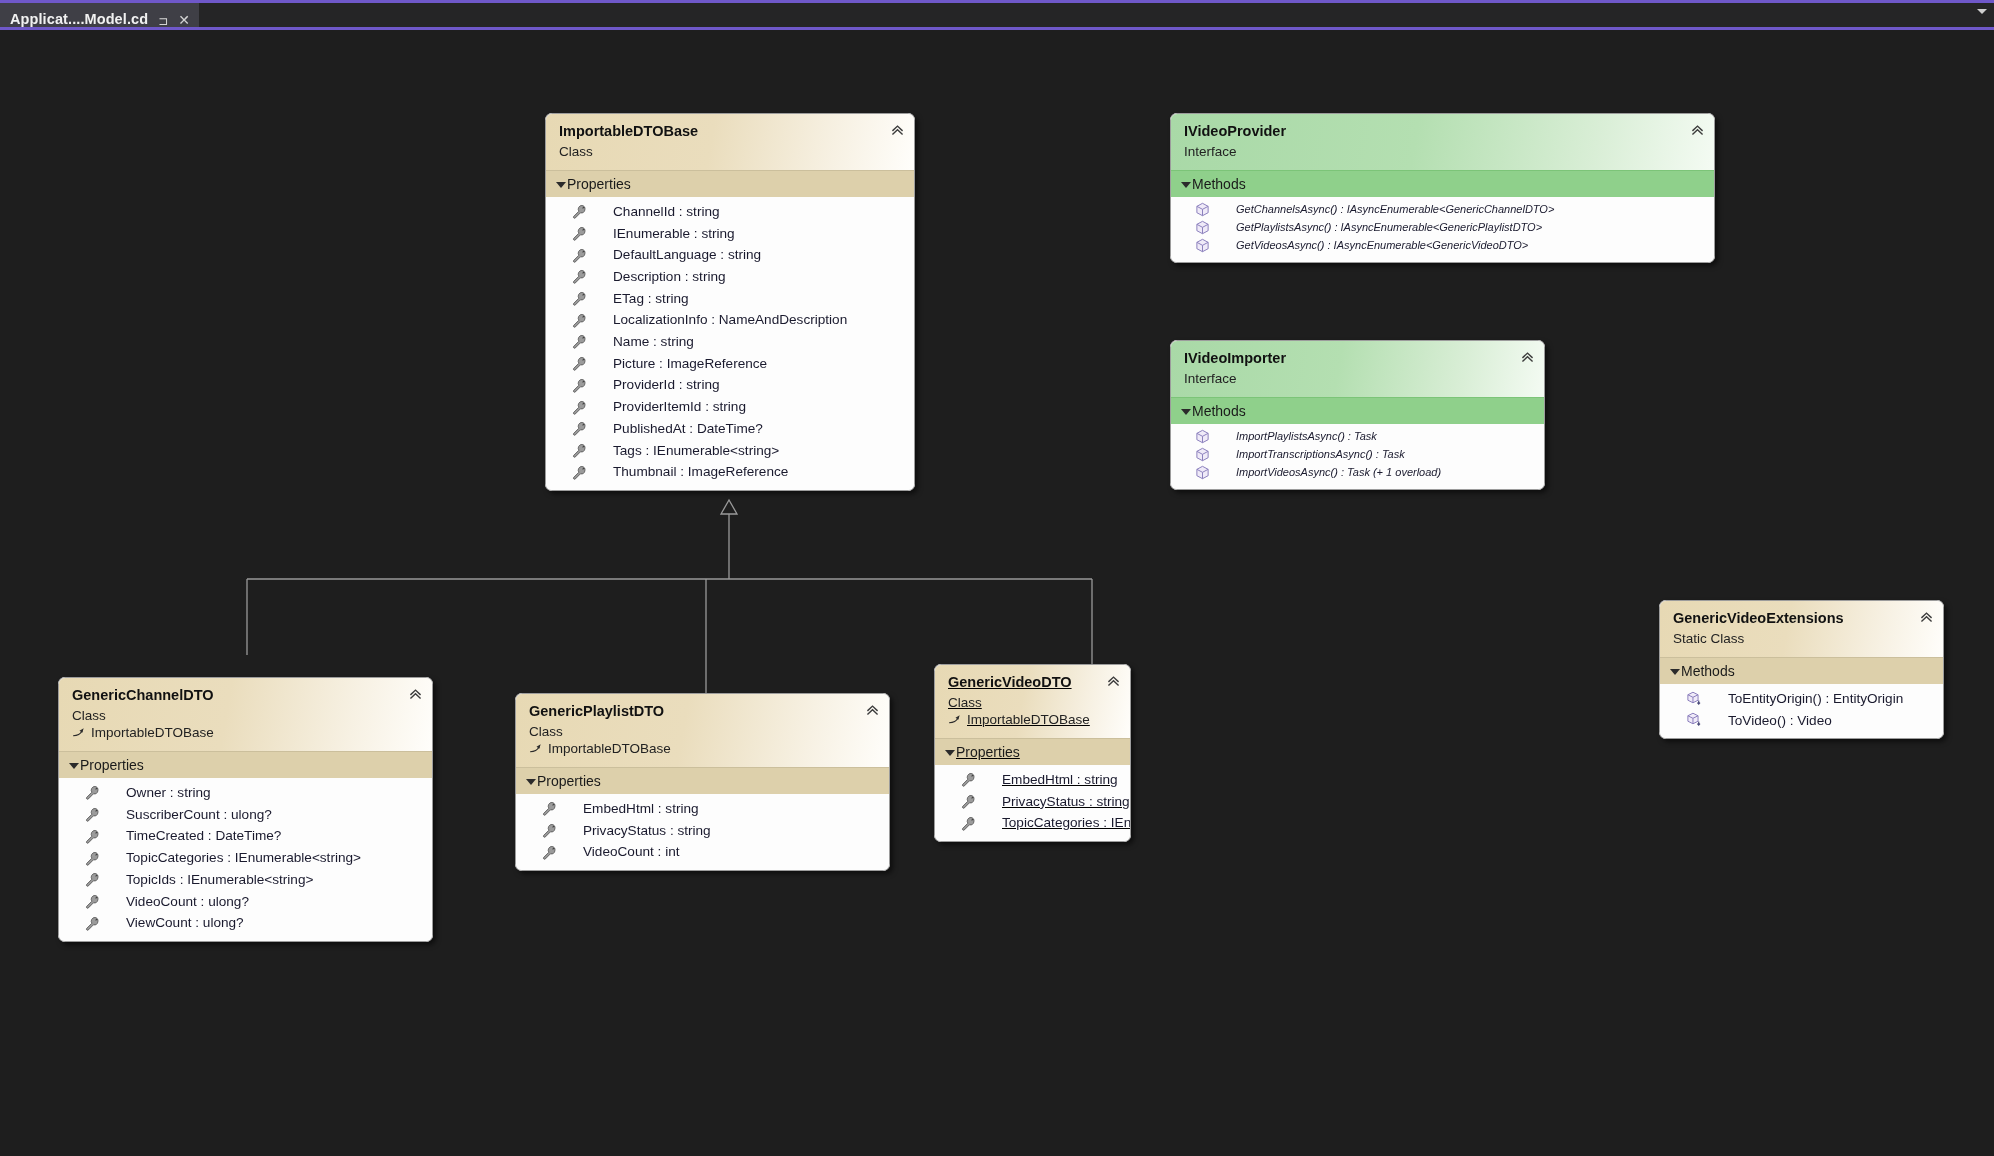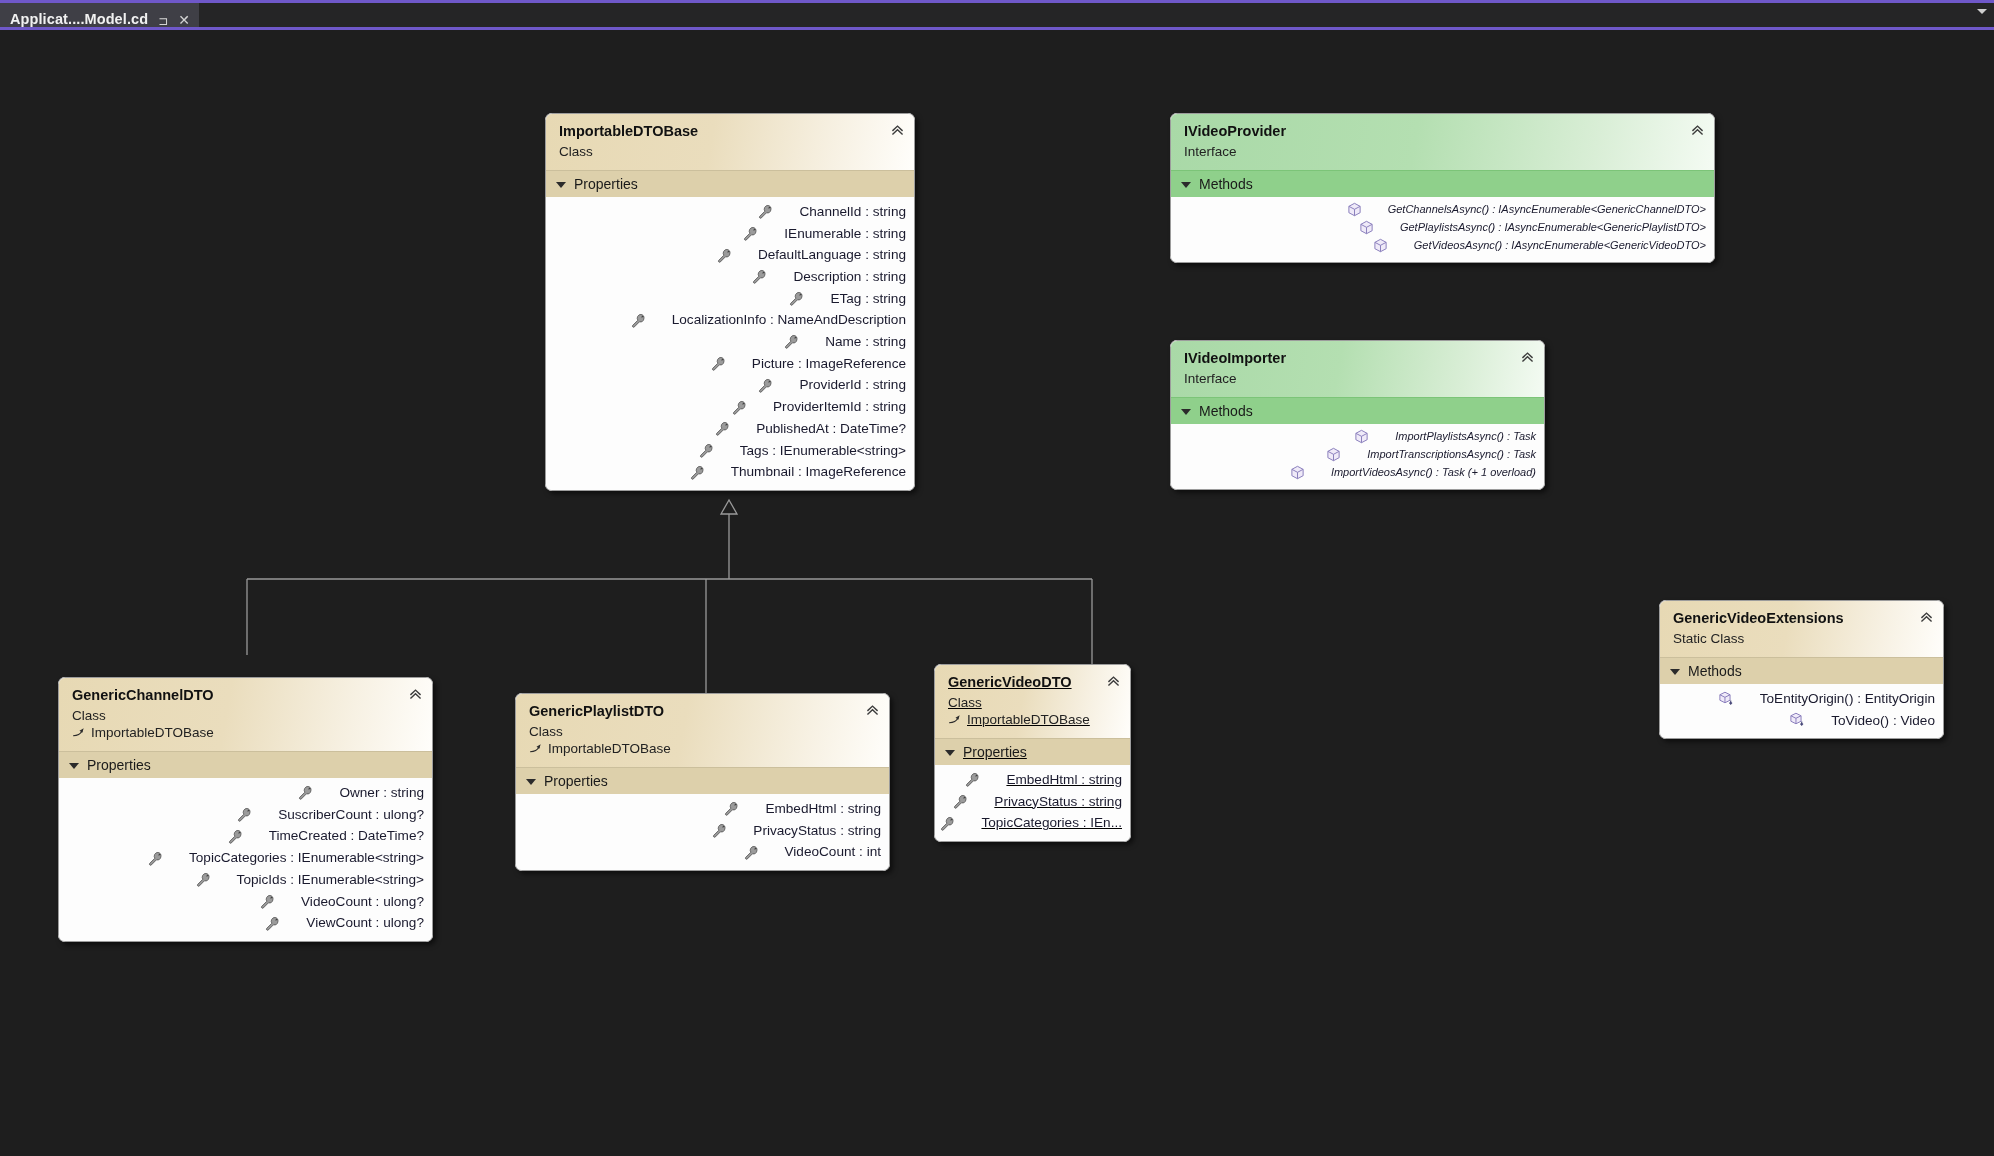--- a/index.html
+++ b/index.html
@@ -55,37 +55,36 @@
 
   .hdr { position: relative; padding: 9px 12px 10px 13px; }
   .hdr.cls  { background: linear-gradient(100deg,#e7d9b4 0%, #eaddbd 45%, #f7f1e3 78%, #fffefb 100%); }
   .hdr.intf { background: linear-gradient(100deg,#a9d9a7 0%, #b4dfb1 45%, #d9eed6 78%, #f4fbf3 100%); }
   .hdr .title { font-size: 14.5px; font-weight: bold; color: #111; line-height: 1.15; }
   .hdr .stereo { font-size: 13.5px; color: #222; margin-top: 4px; line-height:1.2; }
   .hdr .base { font-size: 13.5px; color: #222; margin-top: 1px; display:flex; align-items:center; gap:6px; line-height:1.2;}
   .chev { position:absolute; right:9px; top:9px; color:#3c3c3c; }
 
   .section {
-    display:flex; align-items:center; gap:8px;
+    display:flex; align-items:center; gap:1px;
     padding: 5px 10px 5px 10px;
     font-size: 14px; color: #1a1a1a;
     border-top: 1px solid #c9bf9f;
   }
   .section.cls  { background:#ddd0ab; border-top-color:#cbbf9c; }
   .section.intf { background:#8fd08b; border-top-color:#7cc478; }
   .tri { width:0;height:0; border-left:5px solid transparent; border-right:5px solid transparent; border-top:6px solid #2b2b2b; margin-top:2px; }
 
   .members { background:#fdfdfd; padding: 4px 0 7px 0; }
   .member {
     display:flex; align-items:center; gap:26px;
     padding: 1px 8px 1px 26px;
     font-size: 13.6px; color: #1a1a2e;
     line-height: 1.45;
     white-space: nowrap;
-    justify-content: flex-end;
   }
   .member.italic { font-style: italic; font-size:11px; padding-left:24px; }
   .ic { flex: 0 0 auto; display:block; }
 
   
   svg.lines { position:absolute; left:0; top:0; width:1994px; height:1126px; pointer-events:none; }
 </style>
 </head>
 <body>
 

